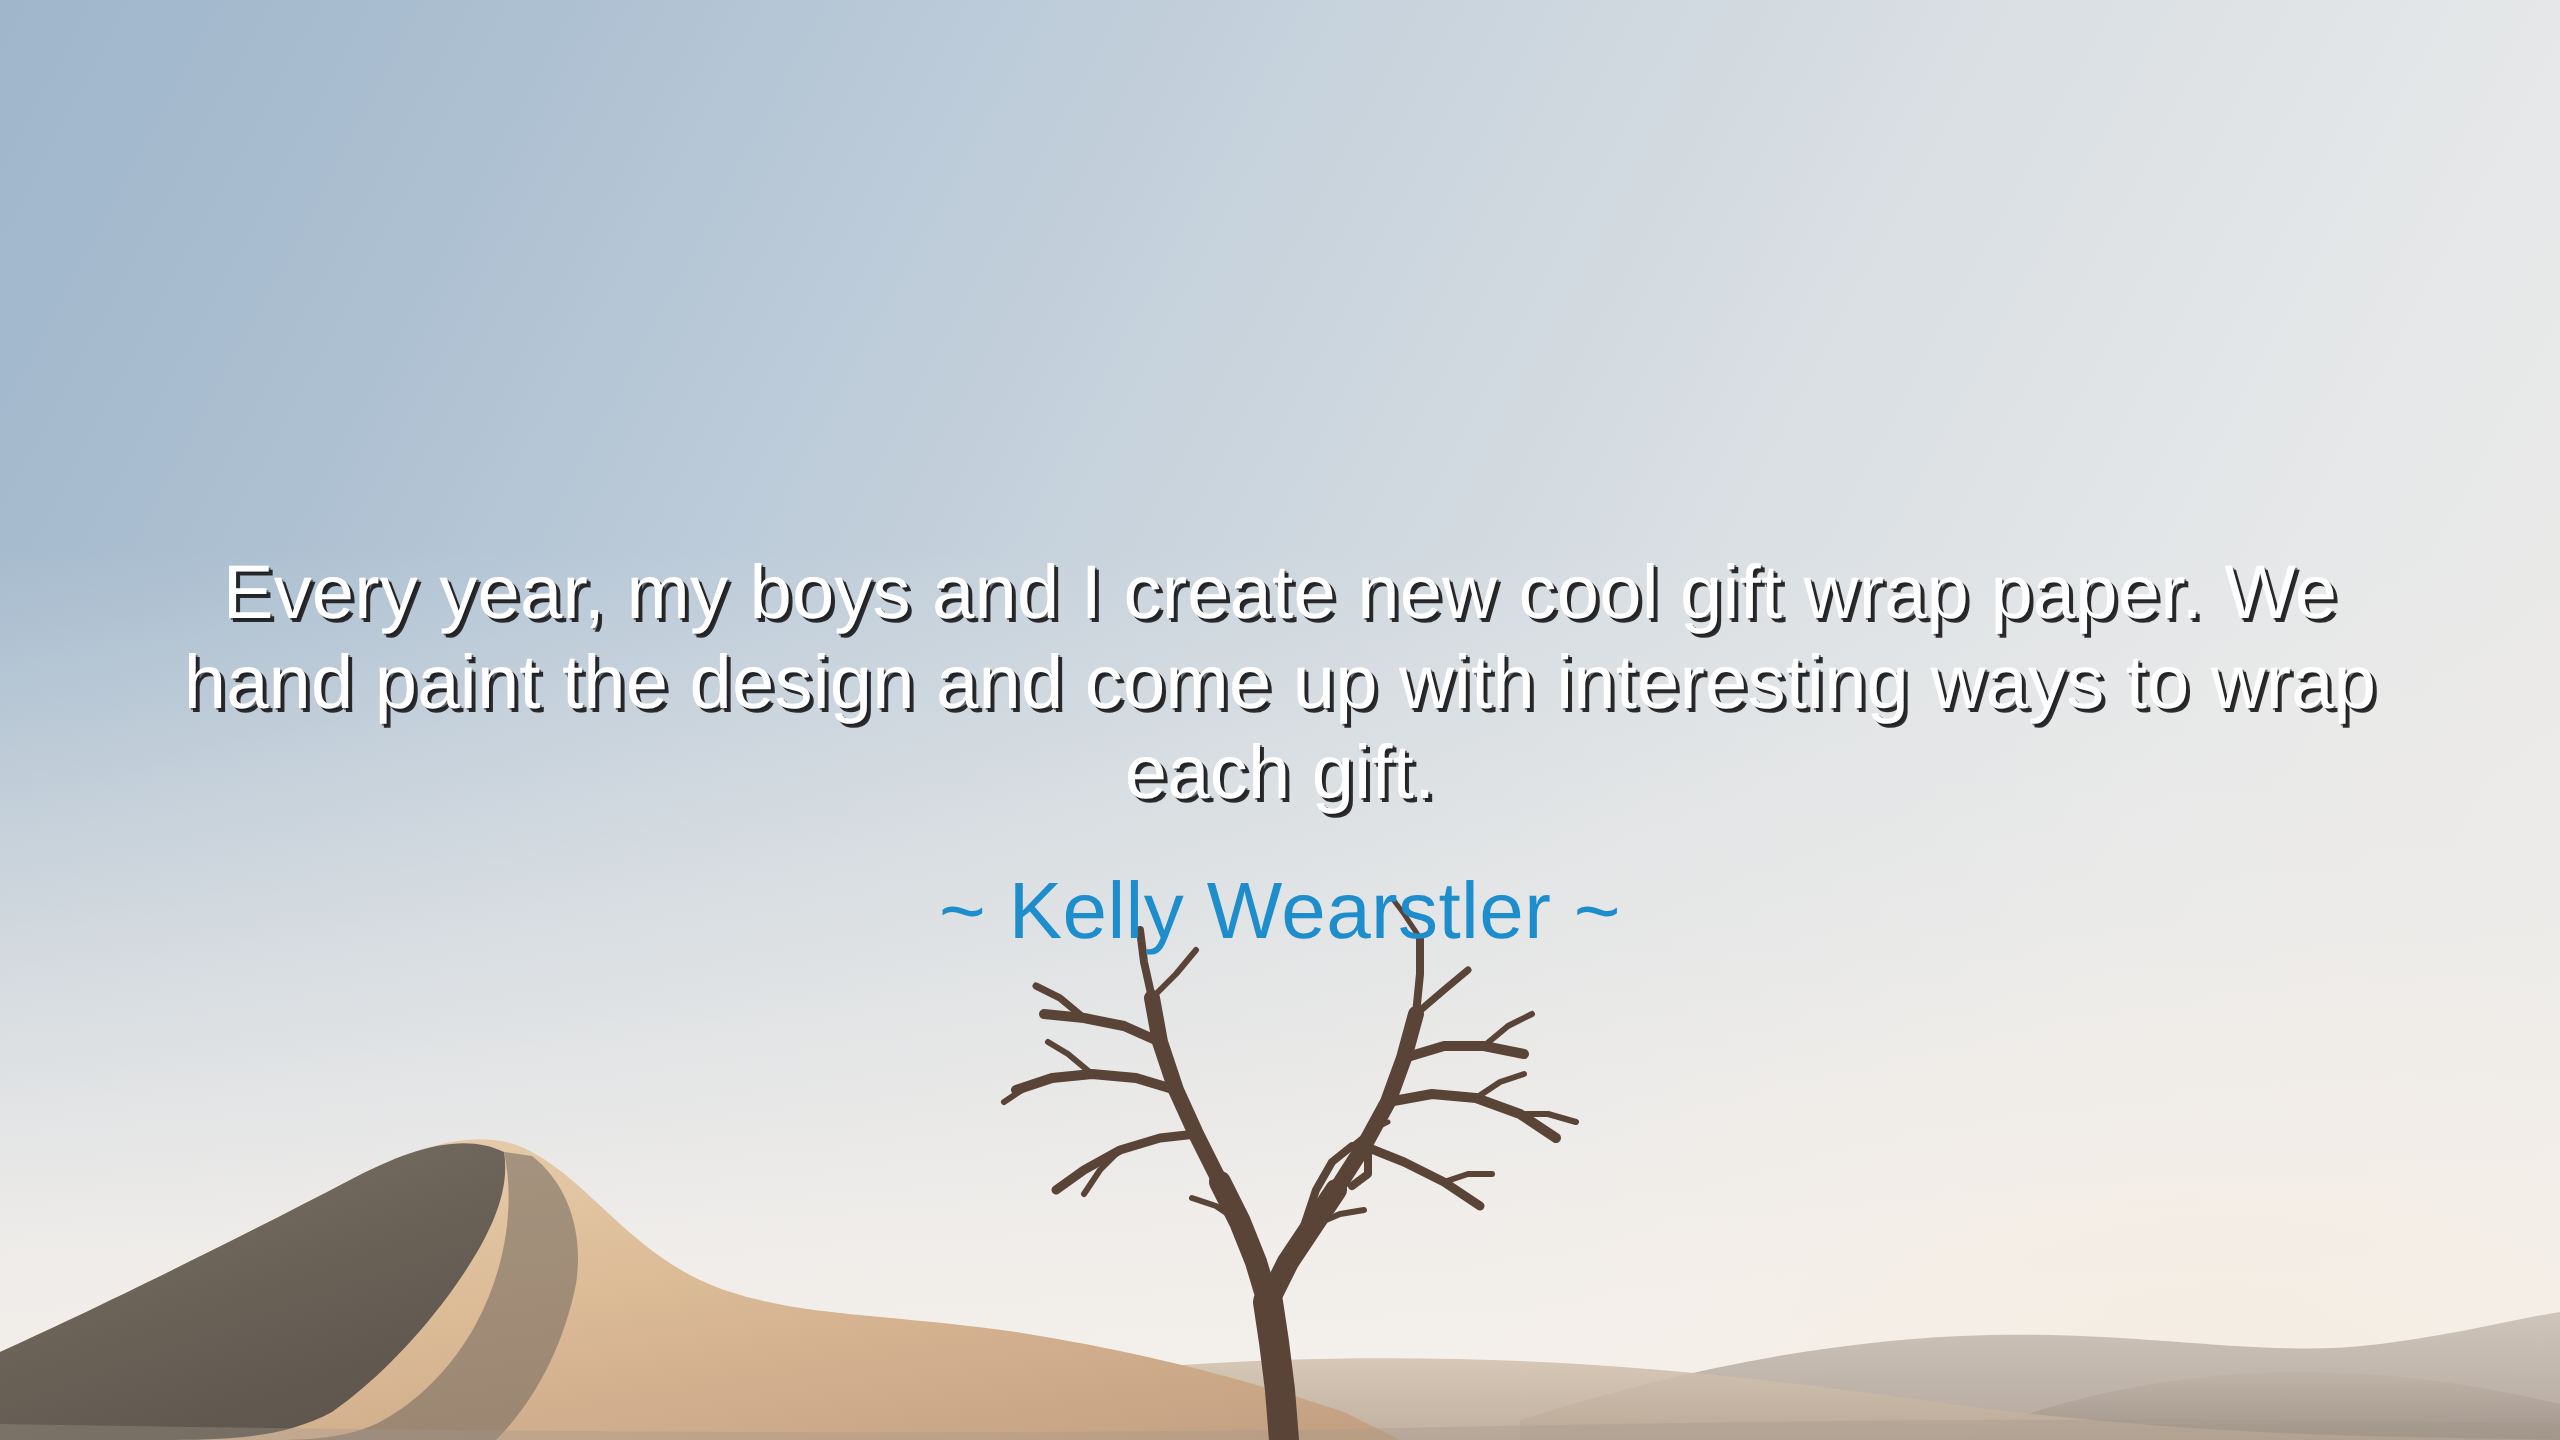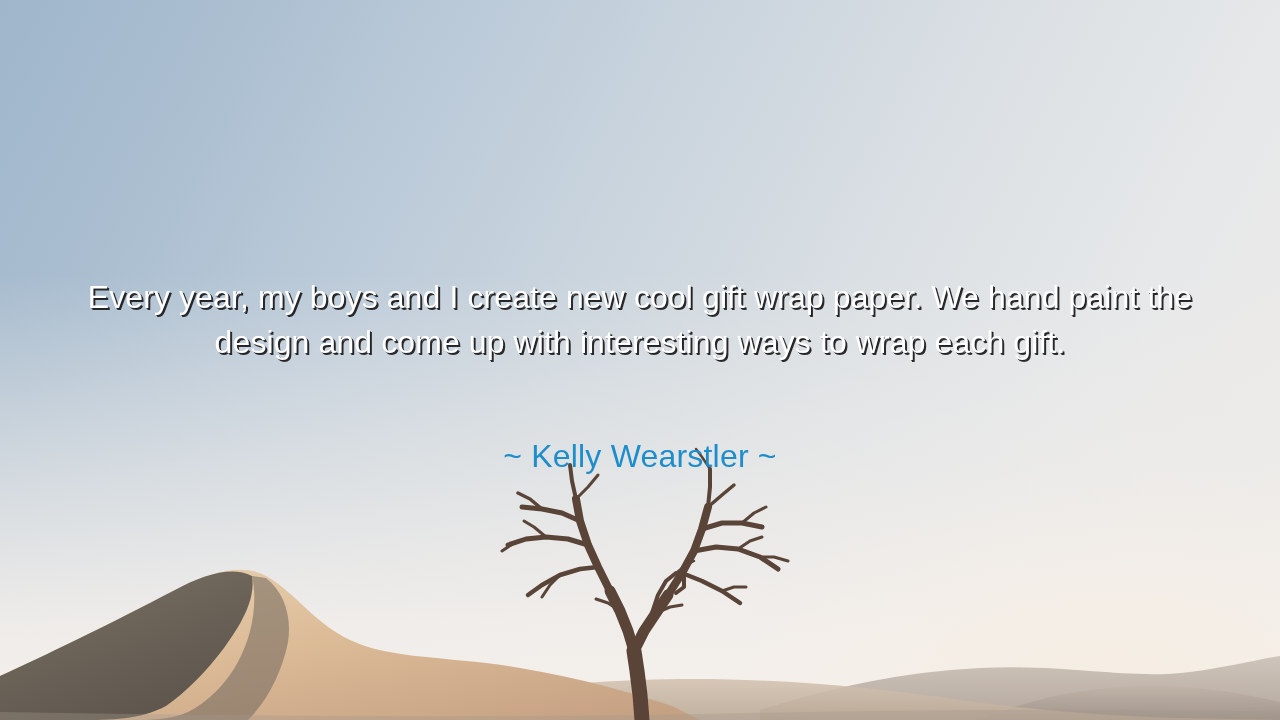--- a/index.html
+++ b/index.html
@@ -76,36 +76,36 @@
   .quote-block {
     position: absolute;
     left: 0; right: 0;
     top: 275px;
     text-align: center;
     padding: 0 66px;
     box-sizing: border-box;
   }
   .quote-text {
     margin: 0;
-    font-size: 32px;
+    font-size: 38px;
     line-height: 45px;
     font-weight: 400;
     color: #ffffff;
     letter-spacing: 0.1px;
     text-shadow:
        2px 2px 0 rgba(28,28,30,0.92),
        1px 1px 0 rgba(28,28,30,0.55);
   }
   .attribution {
     position: absolute;
     left: 0; right: 0;
     top: 436px;
     text-align: center;
     margin: 0;
-    font-size: 32px;
+    font-size: 40px;
     line-height: 40px;
     font-weight: 400;
     color: #1e8dcc;
     letter-spacing: 0.2px;
   }
 </style>
 </head>
 <body>
 
 <div class="stage">

